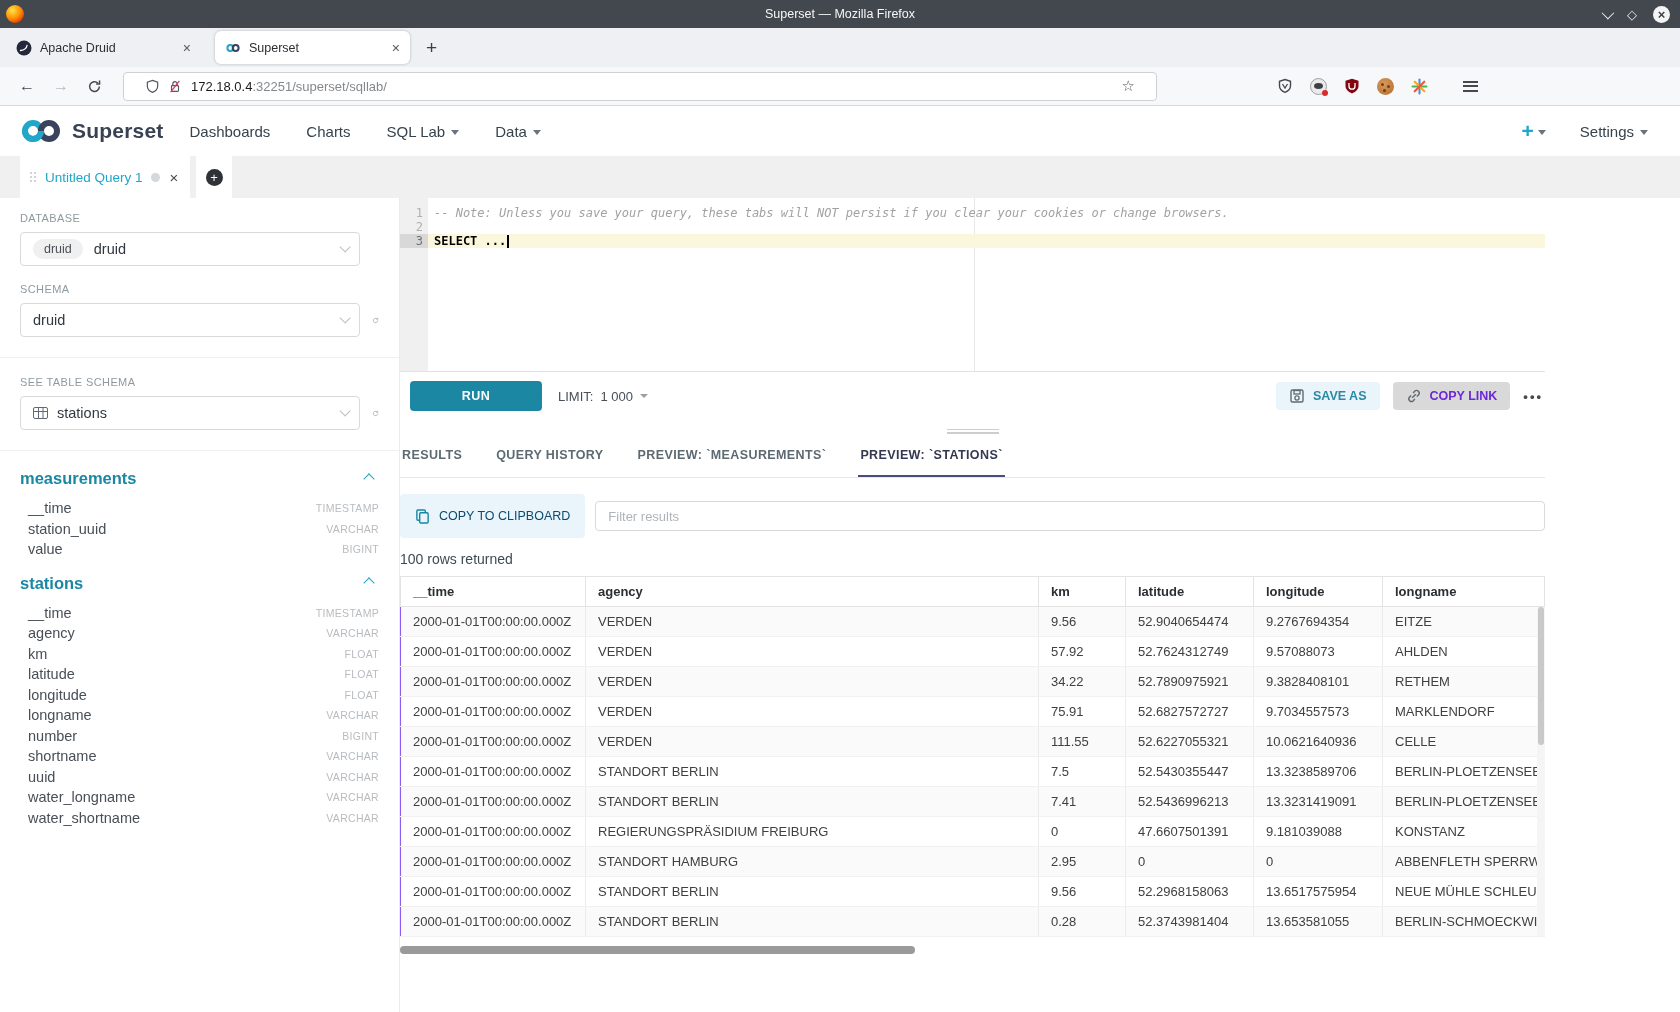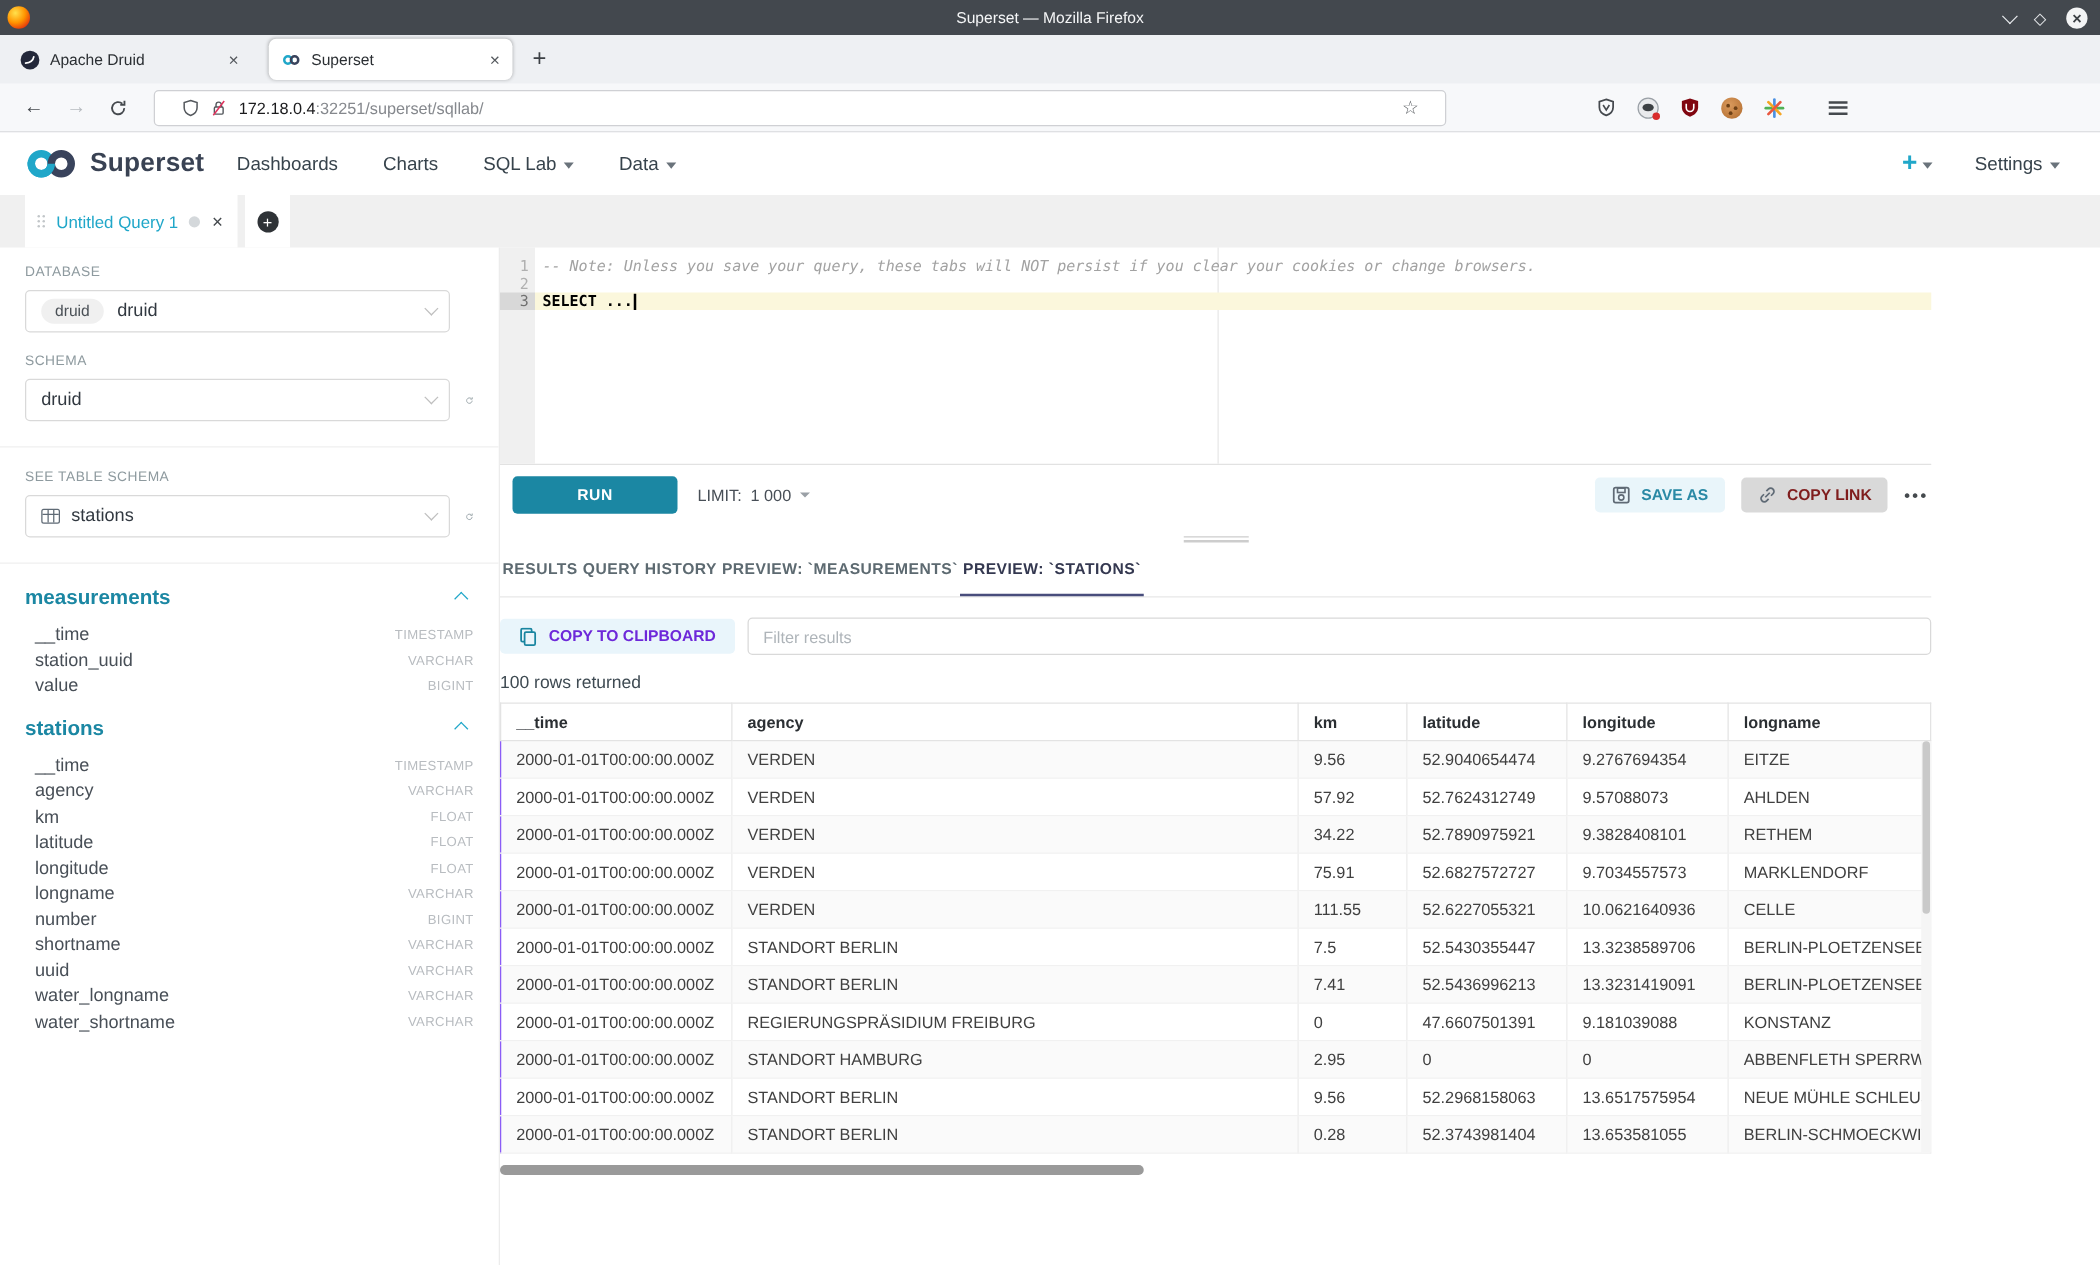--- a/index.html
+++ b/index.html
@@ -97,35 +97,35 @@
   .code-line.active-line { background:#fbf7dc; font-weight:bold; color:#000; }
   .cursor { display:inline-block; width:2px; height:13px; background:#000; vertical-align:text-bottom; margin-left:1px; }
 
   
   .ed-toolbar { height:54px; display:flex; align-items:center; padding:0 0 6px 10px; }
   .run-btn { width:132px; height:30px; background:#1b87a3; color:#fff; font-weight:bold; font-size:12.5px; letter-spacing:.5px; border:none; border-radius:4px; display:flex; align-items:center; justify-content:center; }
   .limit-group { display:flex; align-items:center; margin-left:16px; gap:7px; font-size:13px; color:#484f57; }
   .caret-sm { width:0; height:0; border-left:4px solid transparent; border-right:4px solid transparent; border-top:4px solid #9aa0a6; }
   .ed-toolbar .right { margin-left:auto; display:flex; align-items:center; gap:13px; }
   .saveas-btn { height:28px; background:#e9f5fa; border:none; border-radius:4px; color:#2a89a5; font-weight:bold; font-size:12.5px; display:flex; align-items:center; gap:8px; padding:0 13px; }
-  .copylink-btn { height:28px; background:#d9d9d9; border:none; border-radius:4px; color:#7f1d1d; font-weight:bold; font-size:12.5px; display:flex; align-items:center; gap:8px; padding:0 13px; }
+  .copylink-btn { height:28px; background:#d9d9d9; border:none; border-radius:4px; color:#6d28d9; font-weight:bold; font-size:12.5px; display:flex; align-items:center; gap:8px; padding:0 13px; }
   .dots-btn { color:#454a4e; font-size:13px; letter-spacing:2px; font-weight:bold; margin-right:2px; }
 
   
   .splitter { height:10px; display:flex; flex-direction:column; align-items:center; justify-content:center; gap:2px; }
   .splitter i { width:52px; height:1.5px; background:#cdcdcd; }
 
   
-  .stabs { display:flex; border-bottom:1px solid #e8e8e8; padding-top:4px; }
+  .stabs { display:flex; gap:30px; border-bottom:1px solid #e8e8e8; padding-top:4px; }
   .stab { font-size:12.5px; font-weight:bold; color:#5d6a71; letter-spacing:.4px; padding:8px 2px 13px 2px; border-bottom:2.5px solid transparent; }
   .stab.active { color:#343850; border-bottom-color:#484d7c; }
 
   
   .res-controls { display:flex; align-items:center; margin-top:16px; }
-  .copyclip-btn { height:28px; background:#e9f5fb; border:none; border-radius:4px; color:#6d28d9; font-weight:bold; font-size:12.5px; display:flex; align-items:center; gap:9px; padding:0 15px; flex:none; }
+  .copyclip-btn { height:44px; background:#e9f5fb; border:none; border-radius:4px; color:#0c4a6e; font-weight:normal; font-size:12.5px; display:flex; align-items:center; gap:9px; padding:0 15px; flex:none; }
   .filter-input { flex:1; height:30px; margin-left:10px; border:1px solid #d9d9d9; border-radius:4px; padding:0 12px; font-size:13px; color:#333; font-family:"Liberation Sans", sans-serif; }
   .filter-input::placeholder { color:#aeb4b9; }
   .rows-returned { font-size:14px; color:#3e4a52; margin:13px 0 9px 0; }
 
   
   .table-wrap { position:relative; }
   table.results { width:100%; border-collapse:collapse; table-layout:fixed; }
   table.results th { text-align:left; font-size:13px; font-weight:bold; color:#2b2f33; height:30px; padding:0 0 0 12px; border:1px solid #e3e3e3; border-left:none; white-space:nowrap; overflow:hidden; }
   table.results th:first-child { border-left:1px solid #e3e3e3; }
   table.results td { font-size:13px; color:#404040; height:30px; padding:0 0 0 12px; border-right:1px solid #ececec; border-bottom:1px solid #f1f1f1; white-space:nowrap; overflow:hidden; }

